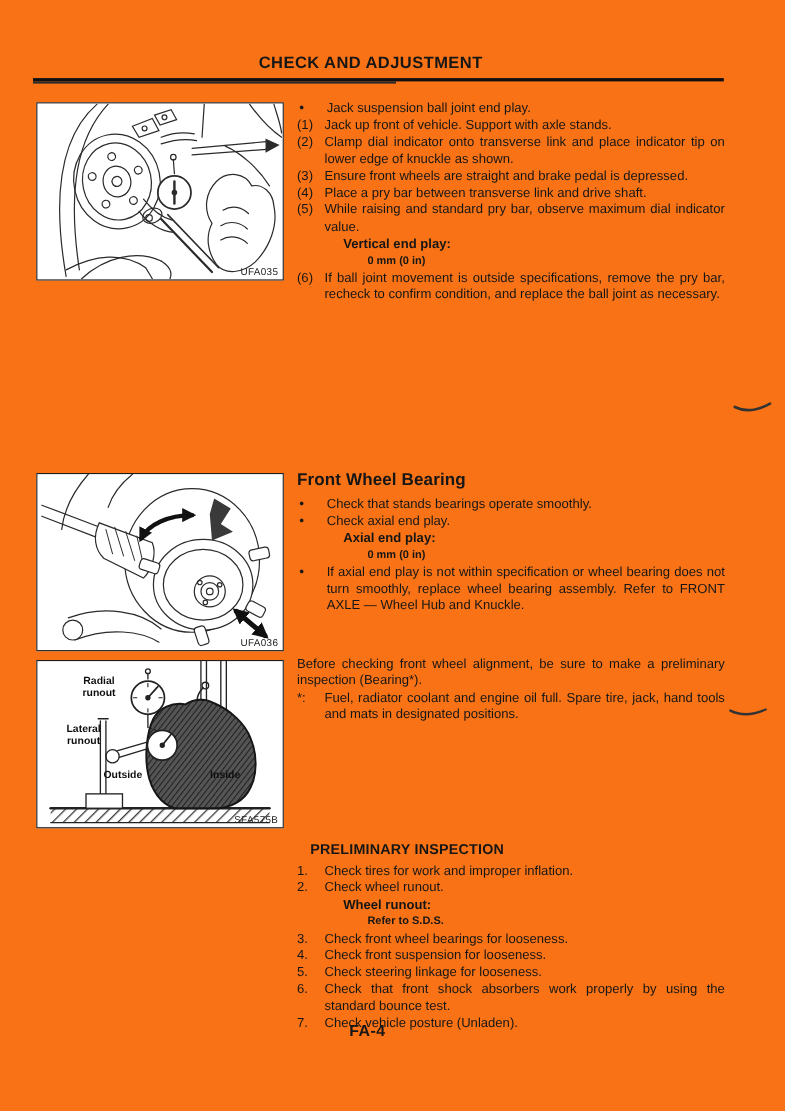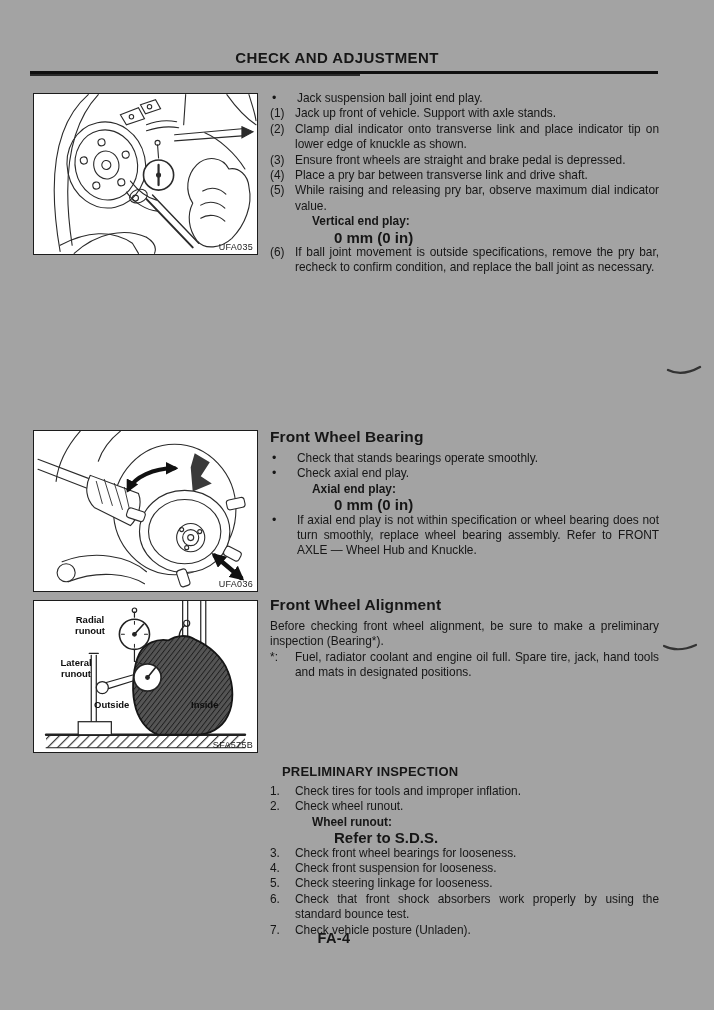--- a/index.html
+++ b/index.html
@@ -1,18 +1,18 @@
 <!DOCTYPE html>
 <html><head>
 <meta charset="utf-8">
 <style>
   html,body { margin:0; padding:0; background:#e8e8e8; }
   .page {
     position:relative; width:714px; height:1010px; margin:0 auto;
-    background:#a3a3a3; overflow:hidden;
+    background:#f97316; overflow:hidden;
     font-family:"Liberation Sans","DejaVu Sans",sans-serif; color:#161616;
   }
   
   .hdr-title { position:absolute; top:49px; left:30px; width:614px; text-align:center;
     font-size:15px; font-weight:bold; letter-spacing:0.4px; }
   .hdr-rule  { position:absolute; top:71px; left:30px; width:628px; height:2.5px; background:#101010; }
   .hdr-rule2 { position:absolute; top:74px; left:30px; width:330px; height:2.2px; background:#2a2a2a; filter:blur(0.7px); }
   
   .figure { position:absolute; left:33px; width:225px; box-sizing:border-box;
     border:1.6px solid #1c1c1c; background:#fff; }
@@ -32,21 +32,21 @@
   #sec-bearing   { top:428px; }
   #sec-alignment { top:596px; }
   #sec-prelim    { top:764px; }
   .sec-title { font-size:15.5px; font-weight:bold; margin:0 0 5px 0; letter-spacing:0.1px; }
   .subhead   { font-size:13px;  font-weight:bold; margin:0 0 5px 0; letter-spacing:0.2px;padding-left:12px; }
   .li { display:flex; font-size:11.9px; line-height:15.4px; }
   .li .marker { flex:0 0 25px; }
   .li.bullet .marker { font-size:12.5px; padding-left:2px; }
   .li .txt { flex:1; text-align:justify; }
   .spec1 { margin-left:42px; font-weight:bold; font-size:11.9px; line-height:15.4px; }
-  .spec2 { margin-left:64px; font-weight:bold; font-size:15px; line-height:15.4px; }
+  .spec2 { margin-left:64px; font-weight:bold; font-size:10px; line-height:15.4px; }
   .para  { margin:0; font-size:11.9px; line-height:15.4px; text-align:justify; }
   
   .footer-page { position:absolute; top:930px; left:30px; width:608px; text-align:center;
     font-size:14.5px; font-weight:bold; letter-spacing:0.4px; }
   
   .artifact { position:absolute; width:36px; height:16px; }
   #art1 { left:666px; top:363px; }
   #art2 { left:662px; top:640px; }
 </style>
 </head>
@@ -216,21 +216,21 @@
     <div class="li">
       <span class="marker">(3)</span>
       <span class="txt">Ensure front wheels are straight and brake pedal is depressed.</span>
     </div>
     <div class="li">
       <span class="marker">(4)</span>
       <span class="txt">Place a pry bar between transverse link and drive shaft.</span>
     </div>
     <div class="li">
       <span class="marker">(5)</span>
-      <span class="txt">While raising and releasing pry bar, observe maximum dial indicator value.</span>
+      <span class="txt">While raising and standard pry bar, observe maximum dial indicator value.</span>
     </div>
     <div class="spec1">Vertical end play:</div>
     <div class="spec2">0 mm (0 in)</div>
     <div class="li">
       <span class="marker">(6)</span>
       <span class="txt">If ball joint movement is outside specifications, remove the pry bar, recheck to confirm condition, and replace the ball joint as necessary.</span>
     </div>
   </div>
 
   <div class="section" id="sec-bearing">
@@ -245,33 +245,32 @@
     </div>
     <div class="spec1">Axial end play:</div>
     <div class="spec2">0 mm (0 in)</div>
     <div class="li bullet">
       <span class="marker">•</span>
       <span class="txt">If axial end play is not within specification or wheel bearing does not turn smoothly, replace wheel bearing assembly. Refer to FRONT AXLE — Wheel Hub and Knuckle.</span>
     </div>
   </div>
 
   <div class="section" id="sec-alignment">
-    <h2 class="sec-title">Front Wheel Alignment</h2>
     <p class="para">Before checking front wheel alignment, be sure to make a preliminary inspection (Bearing*).</p>
     <div class="li">
       <span class="marker">*:</span>
       <span class="txt">Fuel, radiator coolant and engine oil full. Spare tire, jack, hand tools and mats in designated positions.</span>
     </div>
   </div>
 
   <div class="section" id="sec-prelim">
     <h3 class="subhead">PRELIMINARY INSPECTION</h3>
     <div class="li">
       <span class="marker">1.</span>
-      <span class="txt">Check tires for tools and improper inflation.</span>
+      <span class="txt">Check tires for work and improper inflation.</span>
     </div>
     <div class="li">
       <span class="marker">2.</span>
       <span class="txt">Check wheel runout.</span>
     </div>
     <div class="spec1">Wheel runout:</div>
     <div class="spec2">Refer to S.D.S.</div>
     <div class="li">
       <span class="marker">3.</span>
       <span class="txt">Check front wheel bearings for looseness.</span>

